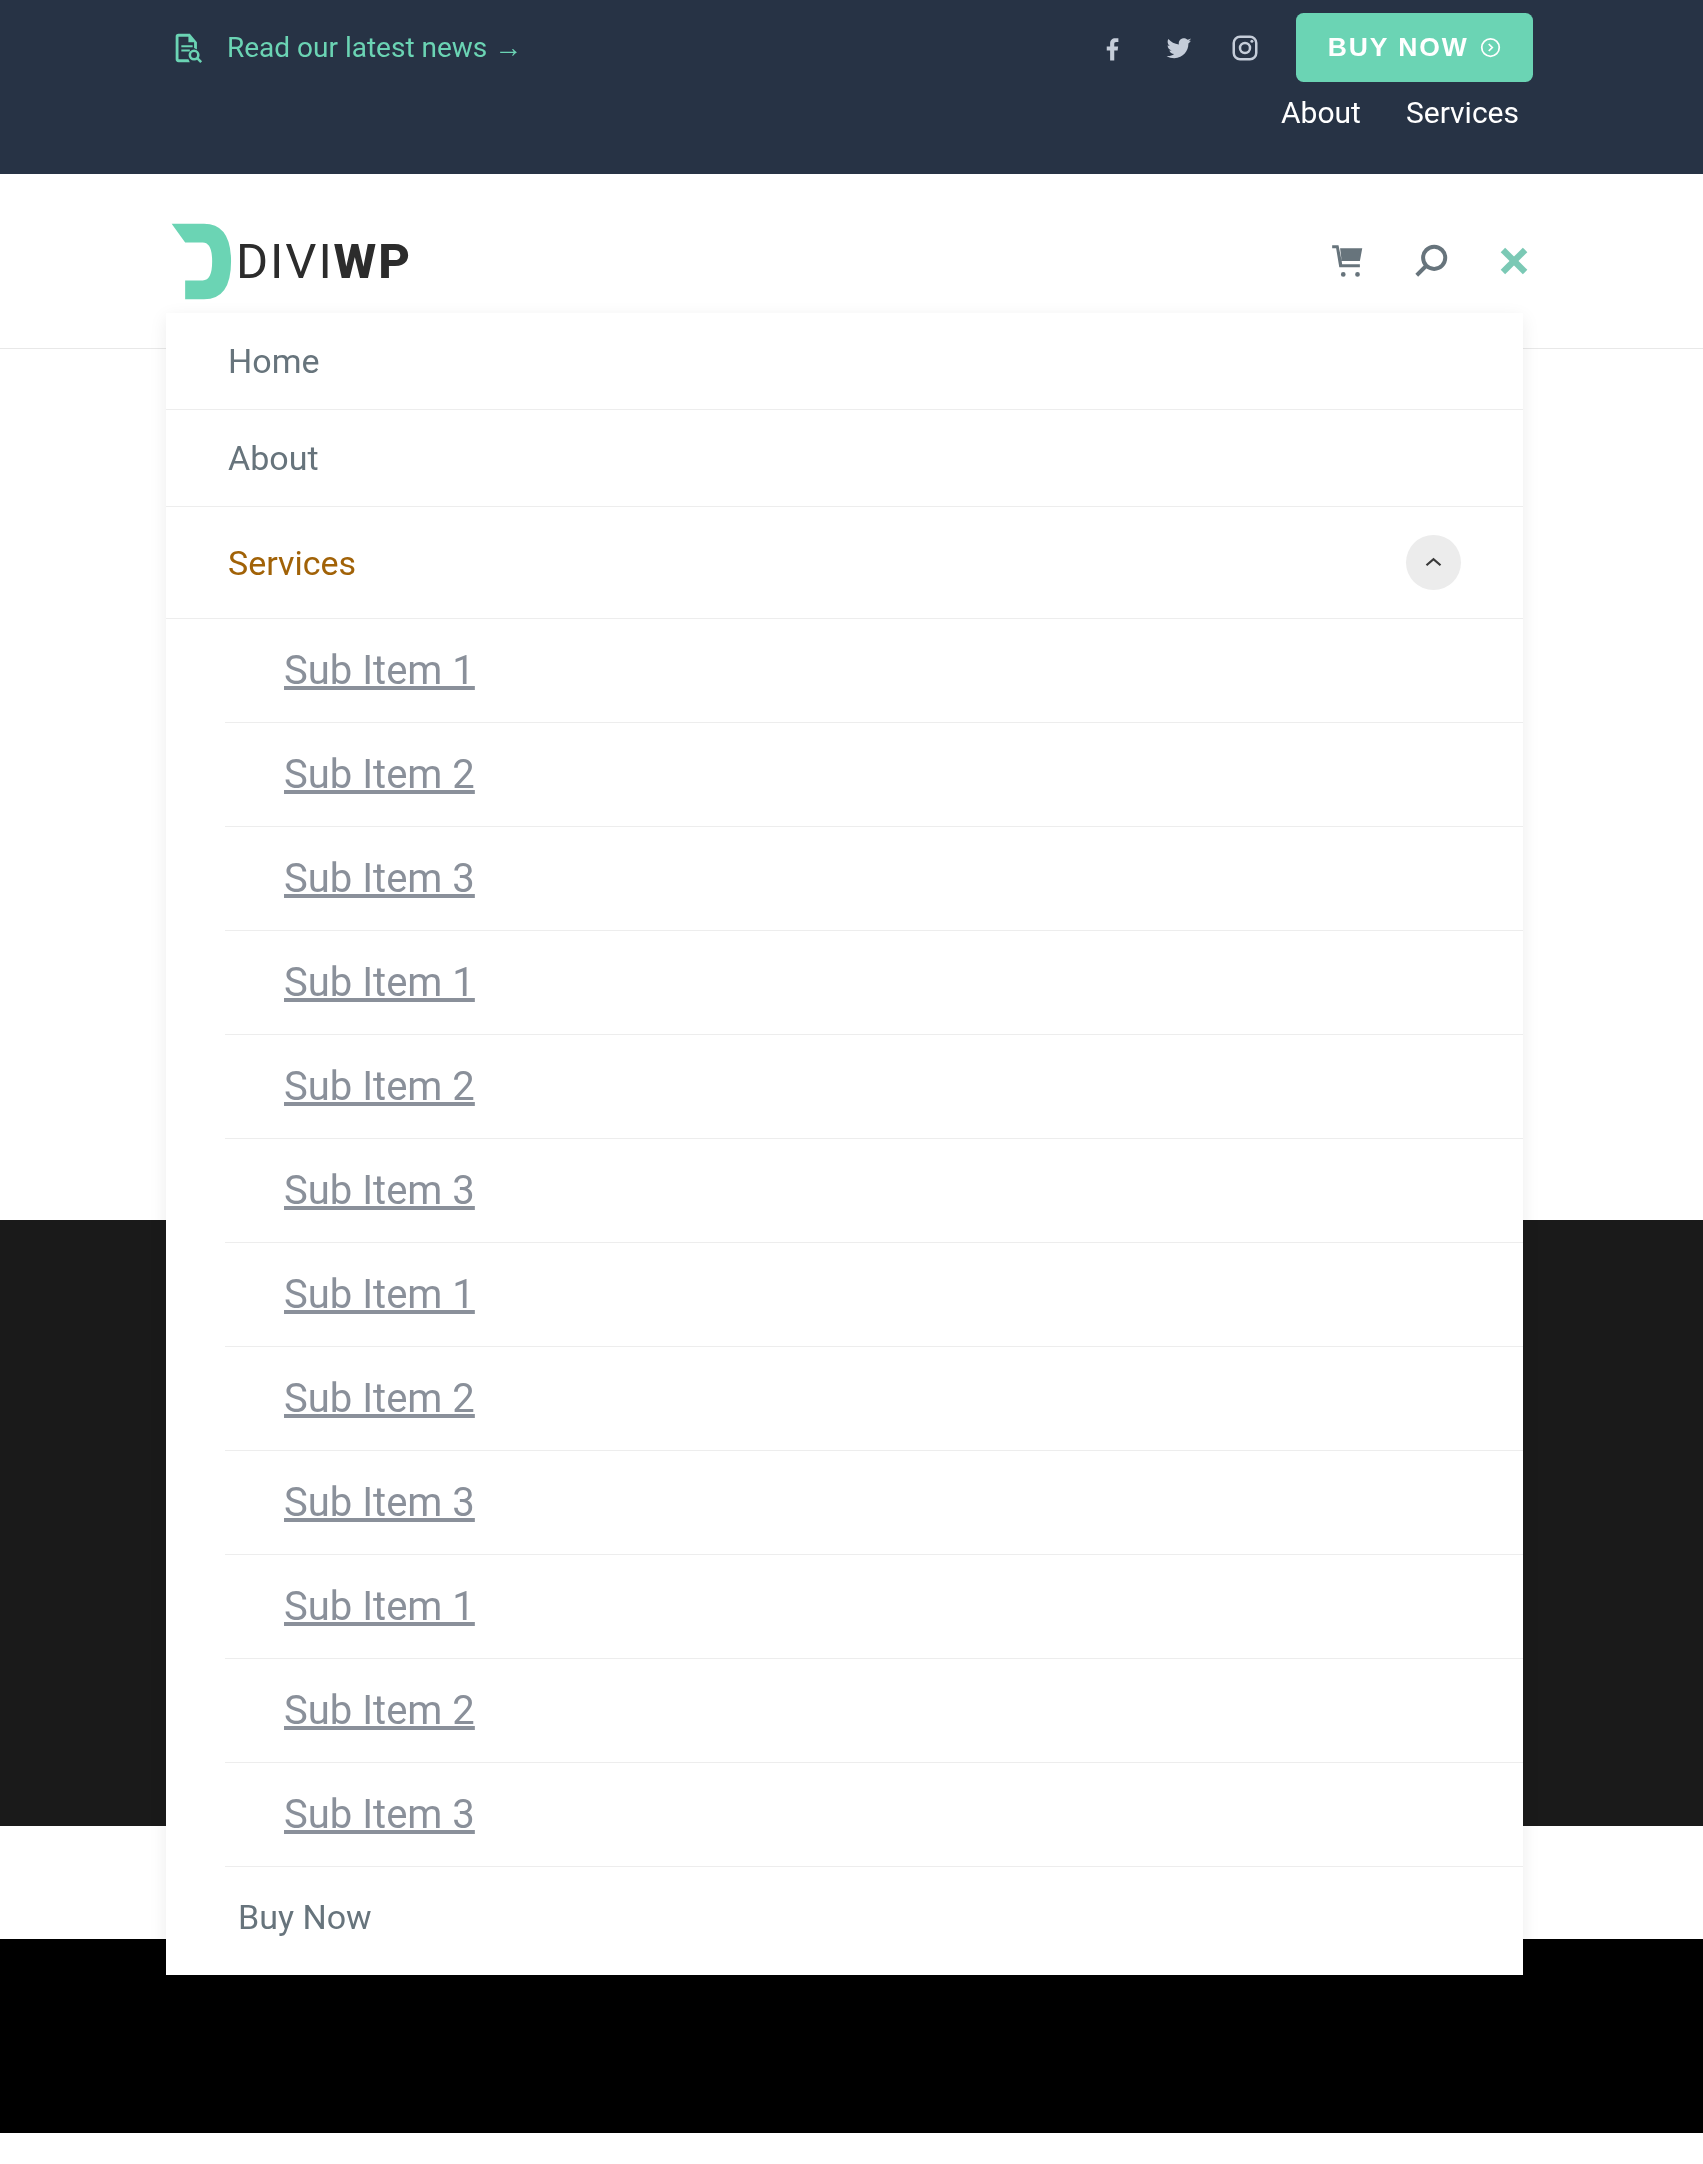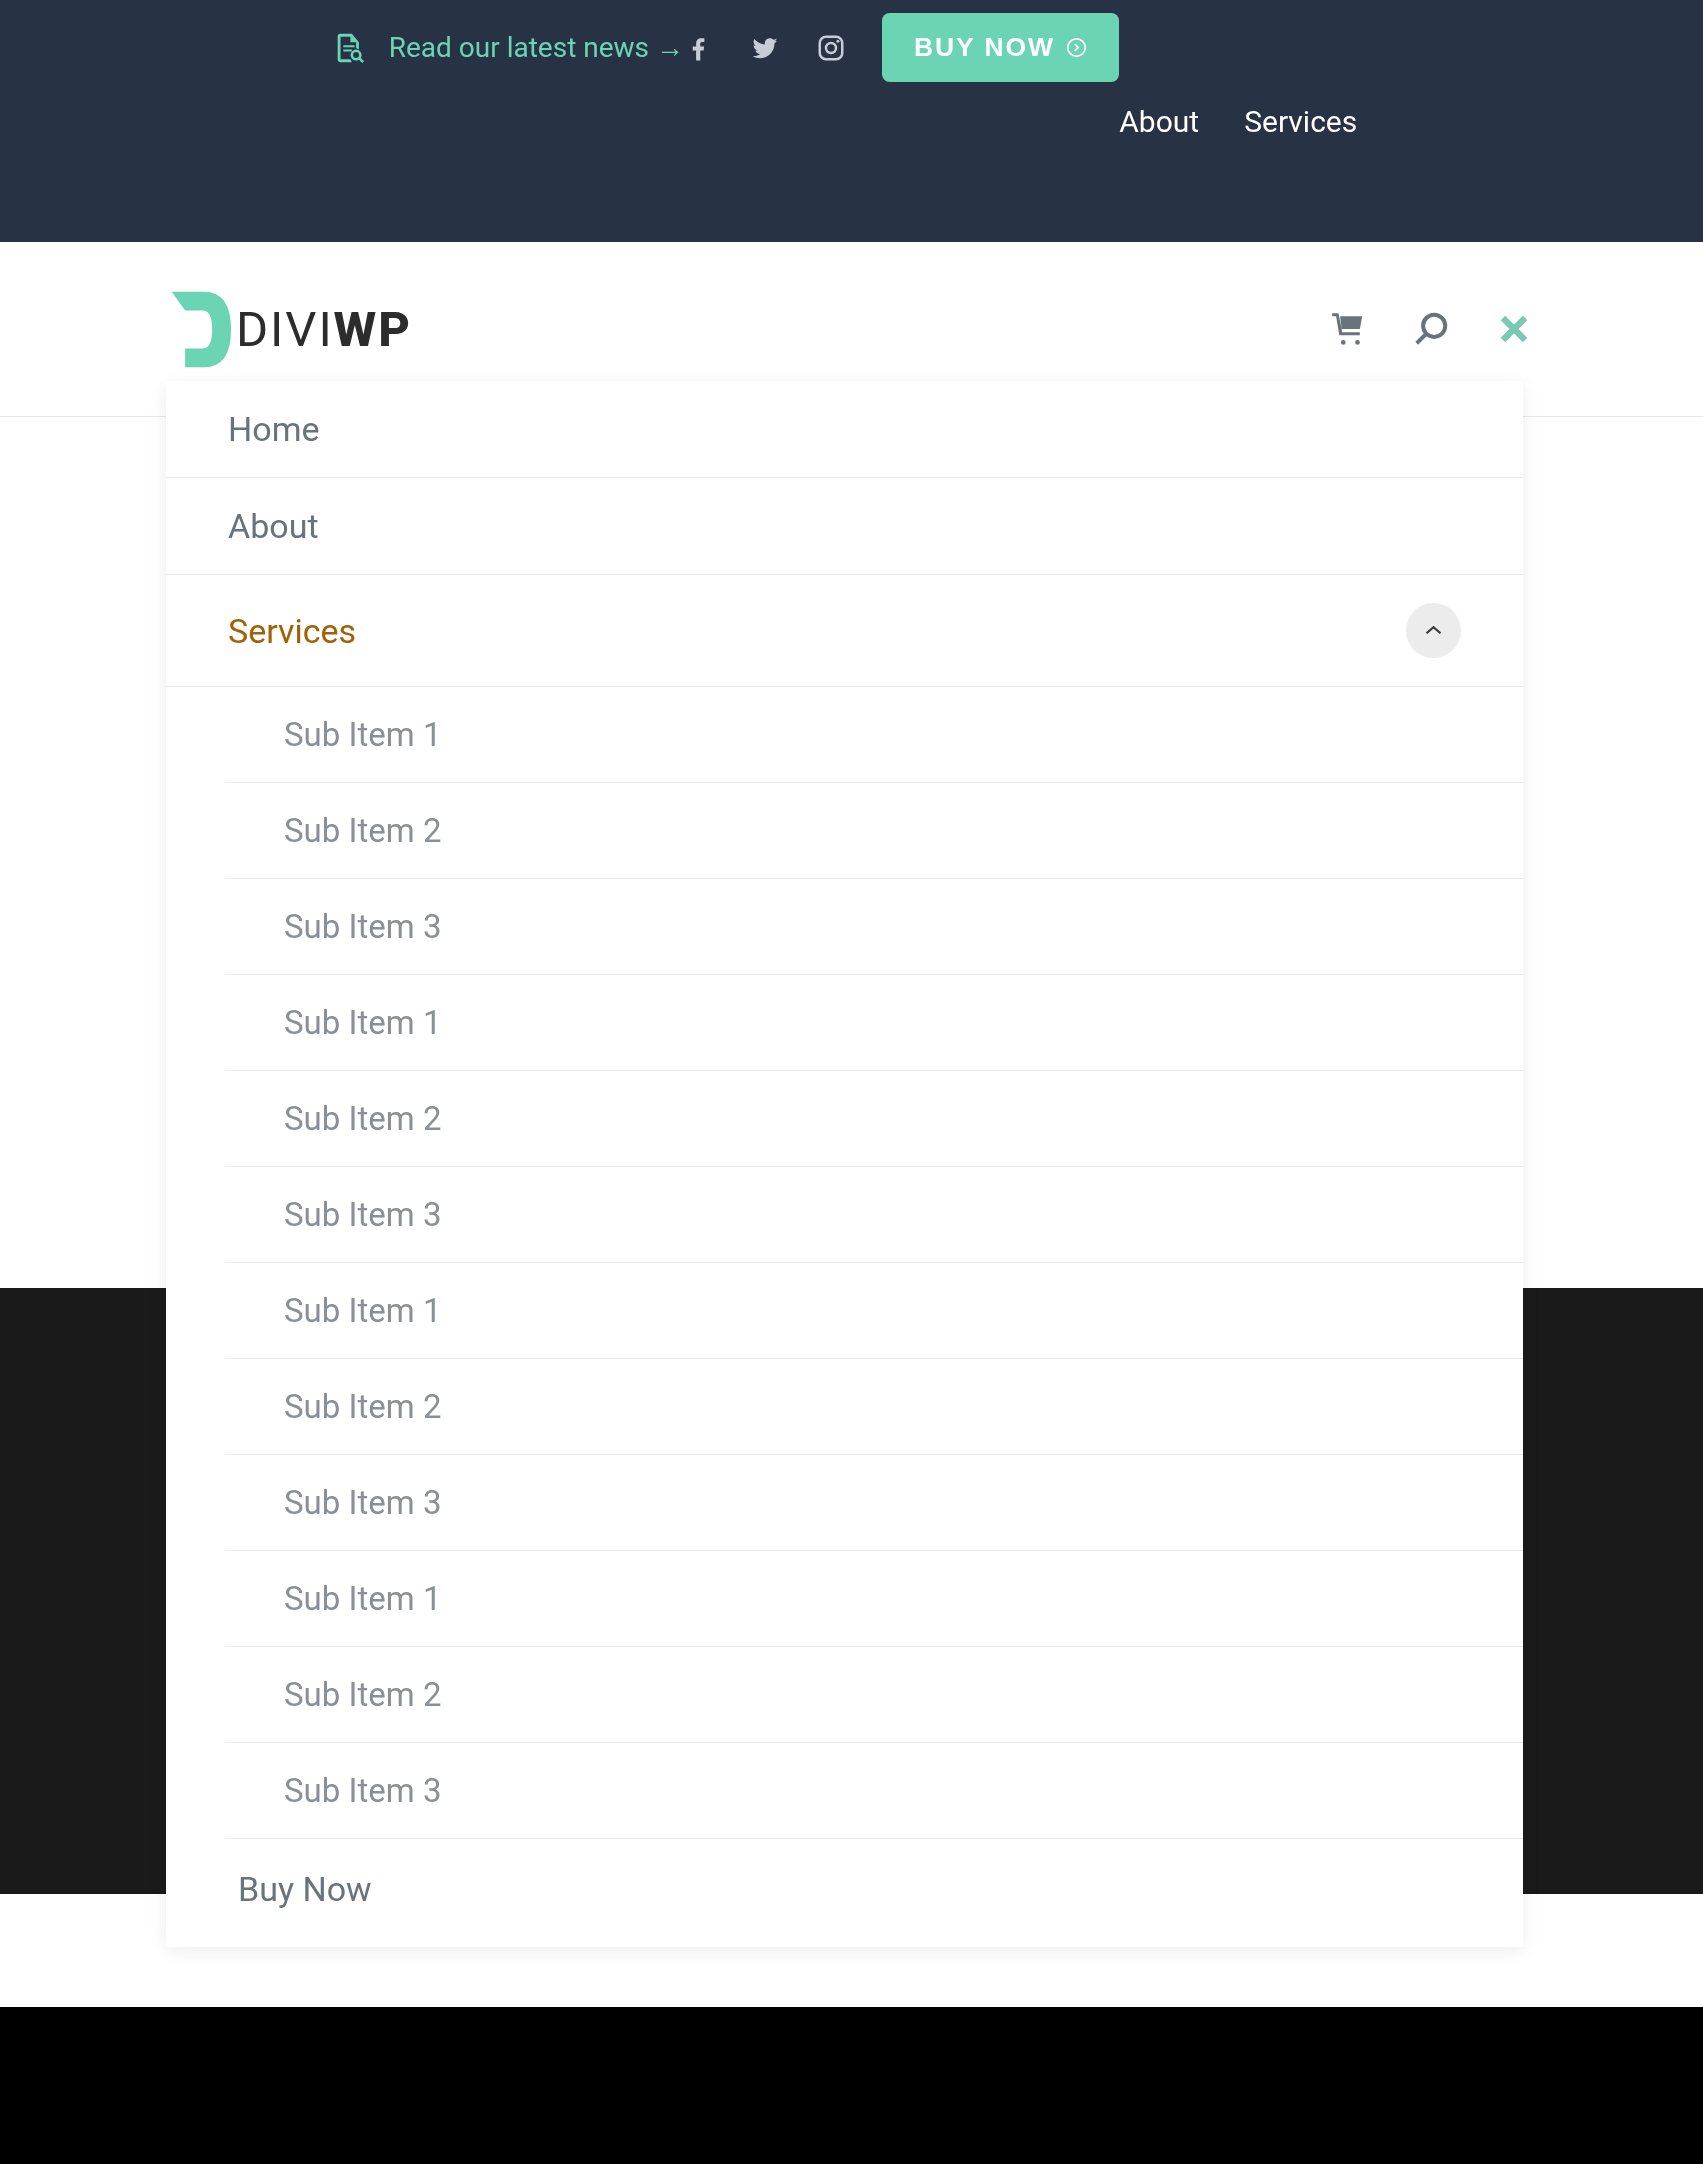--- a/index.html
+++ b/index.html
@@ -11,25 +11,24 @@
     body {
       font-family: -apple-system, BlinkMacSystemFont, 'Segoe UI', Roboto, Oxygen, sans-serif;
       background: #ffffff;
       width: 1703px;
       height: 2164px;
       position: relative;
     }
     
     .top-bar {
       background: #273345;
-      height: 242px;
-      display: flex;
-      flex-direction: row;
+      height: 174px;
+      display: flex;
+      flex-direction: column;
       padding: 0 170px;
-      justify-content: center;
     }
     
     .top-bar-row1 {
       display: flex;
       justify-content: space-between;
       align-items: center;
       height: 95px;
     }
     
     .top-bar-left {
@@ -220,23 +219,24 @@
       fill: none;
     }
     
     .sub-menu {
       padding-left: 59px;
     }
     
     .sub-item {
       border-bottom: 0.9px solid #ededed;
       padding: 28px 59px;
-      font-size: 33px;
+      font-size: 40px;
       color: #8a909a;
       cursor: pointer;
+      text-decoration: underline;
     }
   </style>
 </head>
 <body>
 
 <div class="top-bar">
   <div class="top-bar-row1">
     <div class="top-bar-left">
       <svg class="news-icon" viewBox="0 0 24 24">
         <path d="M14 2H6a2 2 0 0 0-2 2v16a2 2 0 0 0 2 2h8l-1-2H6V4h7v4h4v4l2 1V8l-5-6z"></path>

